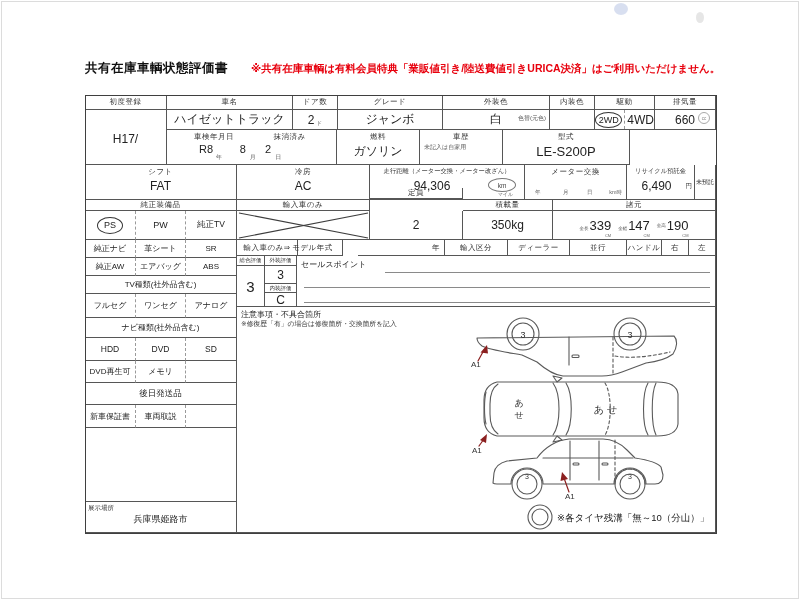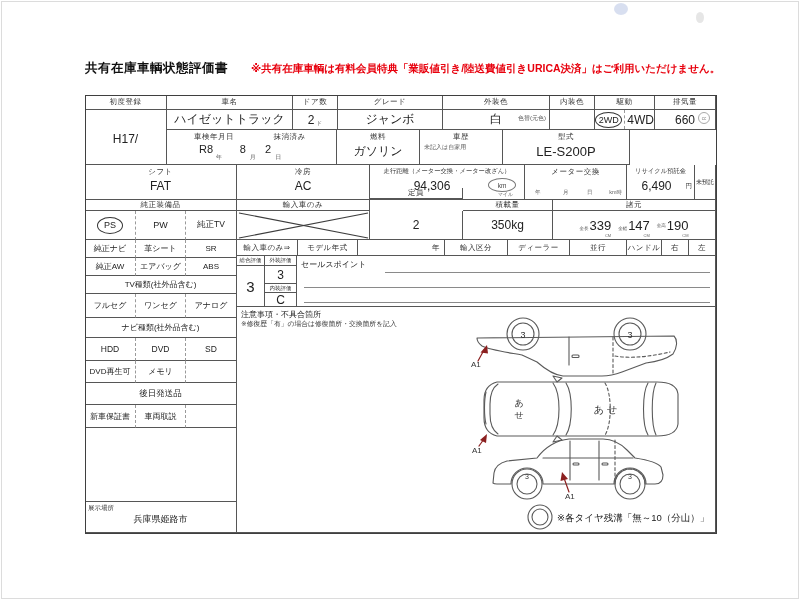--- a/index.html
+++ b/index.html
@@ -191,21 +191,21 @@
   <div class="c" style="left:186px;top:405px;width:51px;height:23px"></div>
 
   <div class="c" style="left:85px;top:428px;width:152px;height:74px"></div>
 
   <div class="c" style="left:85px;top:502px;width:152px;height:31px">
     <span class="abs" style="left:3px;top:2px;font-size:6.5px;color:#333">展示場所</span>
     <span class="f9" style="margin-top:4px">兵庫県姫路市</span>
   </div>
 
   <div class="c h" style="left:237px;top:240px;width:61px;height:16px">輸入車のみ⇒</div>
-  <div class="c h" style="left:298px;top:240px;width:60px;height:16px">モデル年式</div>
+  <div class="c h" style="left:283px;top:240px;width:60px;height:16px">モデル年式</div>
   <div class="c h" style="left:358px;top:240px;width:87px;height:16px;justify-content:flex-end;padding-right:4px">年</div>
   <div class="c h" style="left:445px;top:240px;width:63px;height:16px">輸入区分</div>
   <div class="c h" style="left:508px;top:240px;width:62px;height:16px">ディーラー</div>
   <div class="c h" style="left:570px;top:240px;width:57px;height:16px">並行</div>
   <div class="c h" style="left:627px;top:240px;width:35px;height:16px">ハンドル</div>
   <div class="c h" style="left:662px;top:240px;width:27px;height:16px">右</div>
   <div class="c h" style="left:689px;top:240px;width:27px;height:16px">左</div>
 
   <div class="c" style="left:237px;top:256px;width:28px;height:10px;font-size:5.5px;color:#333">総合評価</div>
   <div class="c" style="left:237px;top:266px;width:28px;height:41px;font-size:15px">3</div>

